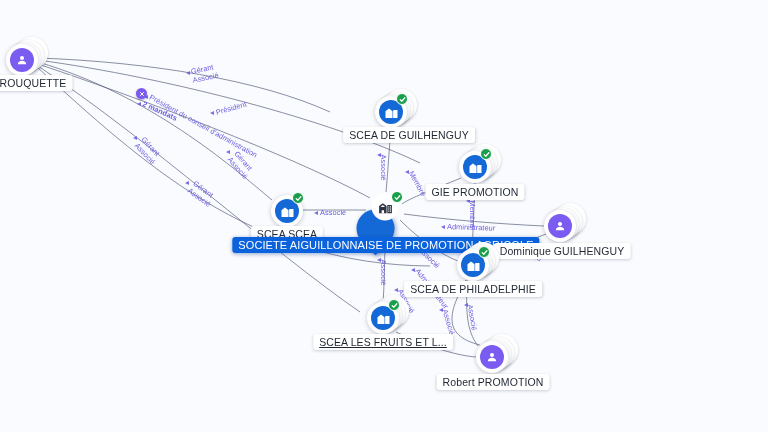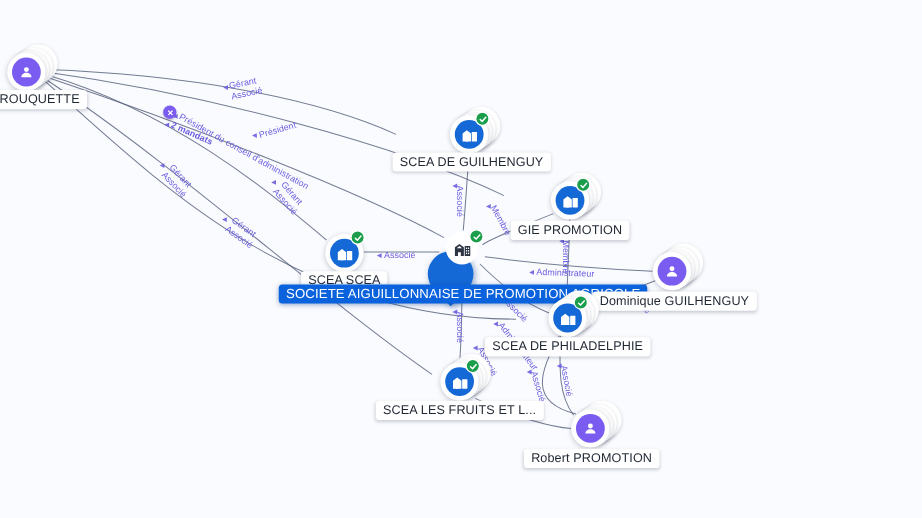--- a/index.html
+++ b/index.html
@@ -161,21 +161,21 @@
               <path d="M8 8.4l3.4 2.7H4.6z" fill="#fff"></path>
             </svg>
           </div>
         </div>
         <div class="check" style="width: 12px; height: 12px; left: 32px; top: 8px;">
           <svg width="7" height="7" viewBox="0 0 24 24" fill="none" stroke="#fff" stroke-width="4.2" stroke-linecap="round" stroke-linejoin="round">
             <path d="M4 12.5 L9.5 18 L20 6"></path>
           </svg>
         </div>
       </div>
-      <div class="lbl" style="left: 393px; top: 127px;">SCEA DE GUILHENGUY</div>
+      <div class="lbl" style="left: 409px; top: 127px;">SCEA DE GUILHENGUY</div>
       <div class="node" style="left: 475px; top: 167px; width: 54px; height: 54px;">
         <div class="stack" style="width: 32px; height: 32px; margin-left: 10px; margin-top: -7px;"></div>
         <div class="stack" style="width: 32px; height: 32px; margin-left: 6px; margin-top: -4px;"></div>
         <div class="stack" style="width: 32px; height: 32px; margin-left: 3px; margin-top: -2px;"></div>
         <div class="disc" style="width: 32px; height: 32px;">
           <div class="glyph" style="width: 24px; height: 24px; background: rgb(21, 105, 214);">
             <svg width="15" height="15" viewBox="0 0 24 24" fill="#fff">
               <path d="M2.4 20.6V9.9L8 5.6l5.6 4.3v10.7z"></path>
               <rect x="14.6" y="8.1" width="7" height="12.5" rx="0.5"></rect>
               <rect x="16.2" y="10.2" width="1.5" height="1.8" fill="#fff"></rect>
@@ -303,21 +303,21 @@
               <path d="M8 8.4l3.4 2.7H4.6z" fill="#fff"></path>
             </svg>
           </div>
         </div>
         <div class="check" style="width: 12px; height: 12px; left: 32px; top: 8px;">
           <svg width="7" height="7" viewBox="0 0 24 24" fill="none" stroke="#fff" stroke-width="4.2" stroke-linecap="round" stroke-linejoin="round">
             <path d="M4 12.5 L9.5 18 L20 6"></path>
           </svg>
         </div>
       </div>
-      <div class="lbl" style="left: 383px; top: 334px;">SCEA LES FRUITS ET L...</div>
+      <div class="lbl" style="left: 383px; top: 334px; text-decoration: underline;">SCEA LES FRUITS ET L...</div>
       <div class="node" style="left: 492px; top: 357px; width: 54px; height: 54px;">
         <div class="stack" style="width: 32px; height: 32px; margin-left: 10px; margin-top: -7px;"></div>
         <div class="stack" style="width: 32px; height: 32px; margin-left: 6px; margin-top: -4px;"></div>
         <div class="stack" style="width: 32px; height: 32px; margin-left: 3px; margin-top: -2px;"></div>
         <div class="disc" style="width: 32px; height: 32px;">
           <div class="glyph" style="width: 24px; height: 24px; background: rgb(123, 92, 240);">
             <svg width="14" height="14" viewBox="0 0 24 24" fill="#fff">
               <circle cx="12" cy="8.6" r="3.5"></circle>
               <path d="M4.8 19.4c0-3.9 3.3-6.2 7.2-6.2s7.2 2.3 7.2 6.2z"></path>
             </svg>

